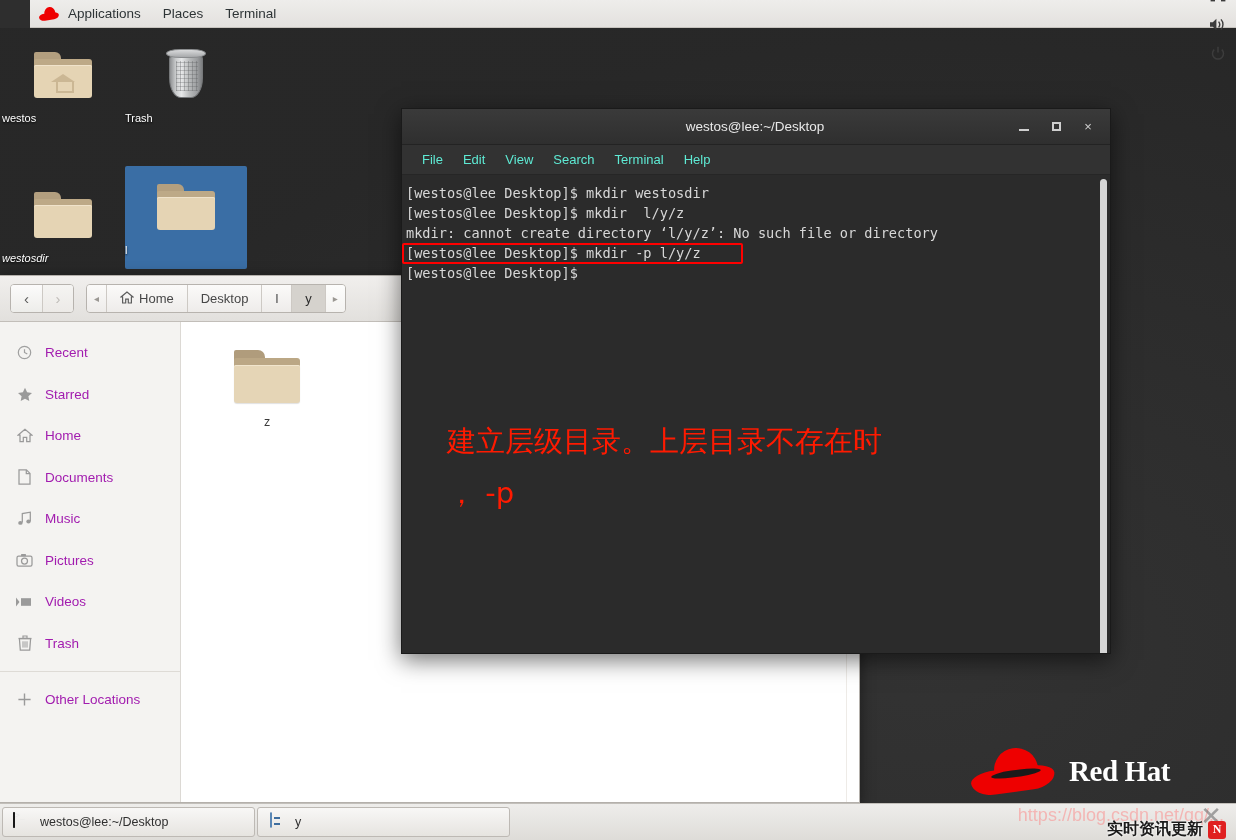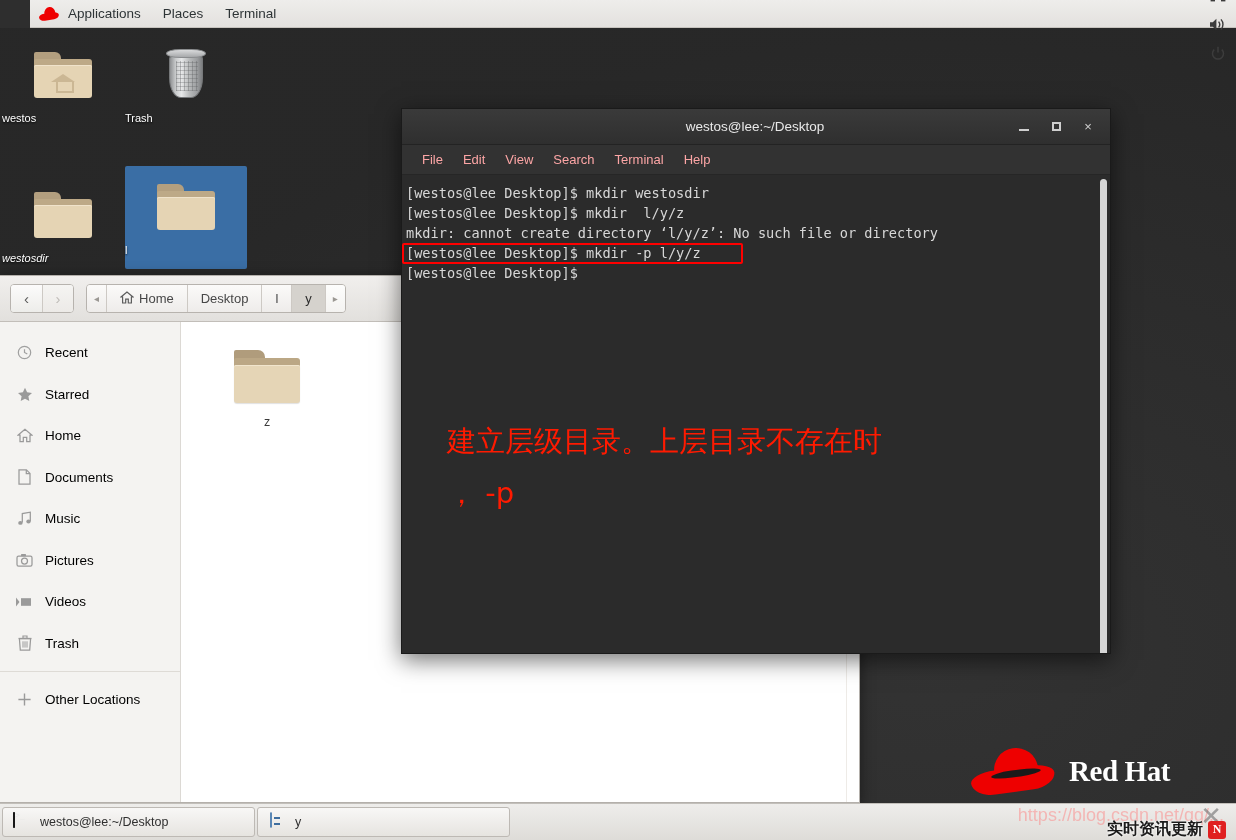--- a/index.html
+++ b/index.html
@@ -314,21 +314,21 @@
     display: flex;
     flex-direction: column;
   }
   .side-item {
     height: 41.5px;
     display: flex;
     align-items: center;
     gap: 12px;
     padding-left: 16px;
     font-size: 13.5px;
-    color: #000000;
+    color: #a21caf;
     cursor: default;
   }
   .side-item .si-ico {
     width: 17px; height: 17px;
     flex: none;
     display: flex; align-items: center; justify-content: center;
     color: #9a9a9a;
   }
   .side-item .si-ico svg { display: block; }
   .side-sep {
@@ -448,21 +448,21 @@
     align-items: center;
     padding-left: 10px;
     gap: 0px;
     flex: none;
   }
   .tmenu {
     padding: 0 10px;
     height: 30px;
     line-height: 30px;
     font-size: 13px;
-    color: #fca5a5;
+    color: #5eead4;
     cursor: default;
   }
 
   #term-screen {
     flex: 1;
     position: relative;
     background: #2b2b2b;
     padding: 8px 0 0 2px;
     font-family: "DejaVu Sans Mono", monospace;
     font-size: 13.6px;

